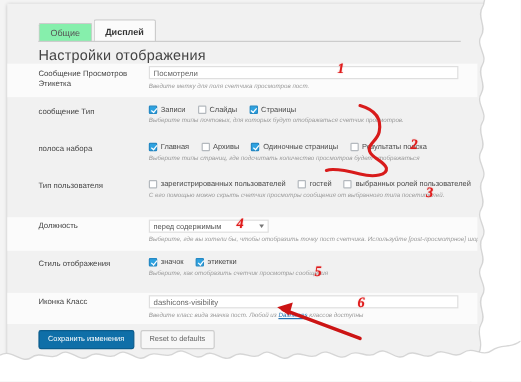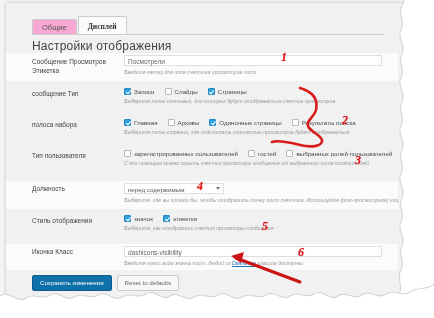--- a/index.html
+++ b/index.html
@@ -51,33 +51,32 @@
     height: 20px;
     display: flex;
     align-items: flex-end;
   }
   .tab {
     font-size: 7.5px;
     color: #555;
     padding: 4px 9px 4px 9px;
     border: 1px solid #ccc;
     border-bottom: none;
-    background: #f9a8d4;
+    background: #86efac;
     line-height: 1;
     margin-right: 1px;
     border-radius: 2px 2px 0 0;
     white-space: nowrap;
   }
   .tab.active {
     background: #fbfbfb;
     color: #333;
     font-weight: bold;
     padding-top: 6px;
     padding-bottom: 5px;
-    font-family: Liberation Serif, serif;
   }
   .tabs-rule {
     position: absolute;
     left: 26px; top: 31px;
     width: 352px;
     height: 1px;
     background: #ccc;
   }
 
   .section-title {

